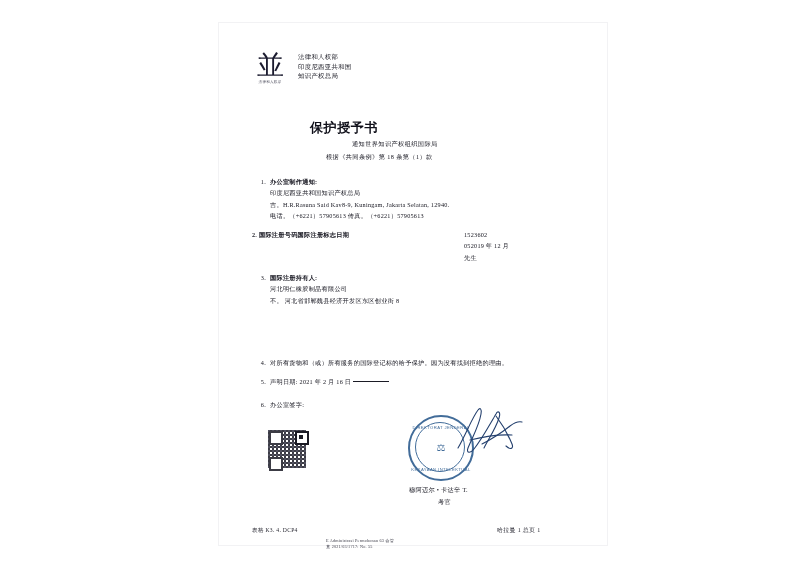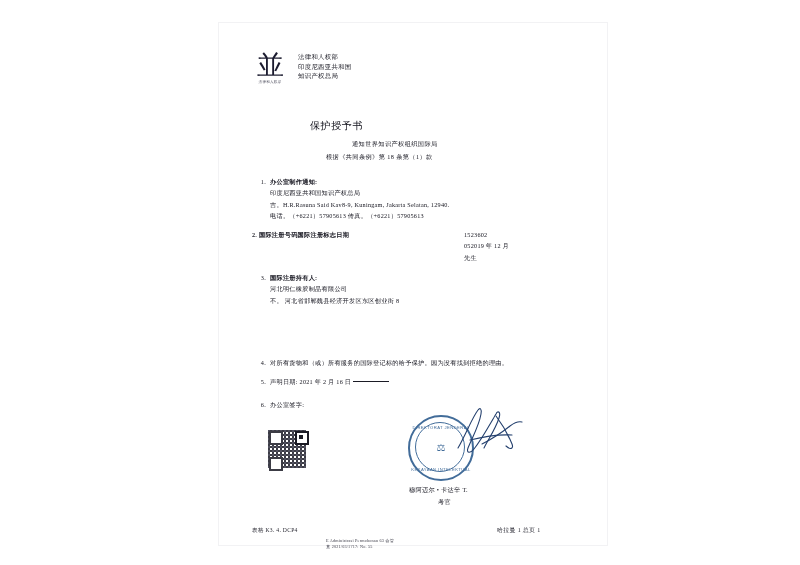--- a/index.html
+++ b/index.html
@@ -67,22 +67,22 @@
     color: #15151f;
     letter-spacing: 0.3px;
     white-space: nowrap;
   }
 
   
   .title {
     position: absolute;
     left: 310px;
     top: 119px;
-    font-size: 10px;
-    font-weight: normal;
+    font-size: 13px;
+    font-weight: bold;
     letter-spacing: 0.6px;
     color: #10101a;
   }
   .subtitle-1 {
     position: absolute;
     left: 352px;
     top: 140px;
     font-size: 6.2px;
     letter-spacing: 0.4px;
     color: #15151f;

